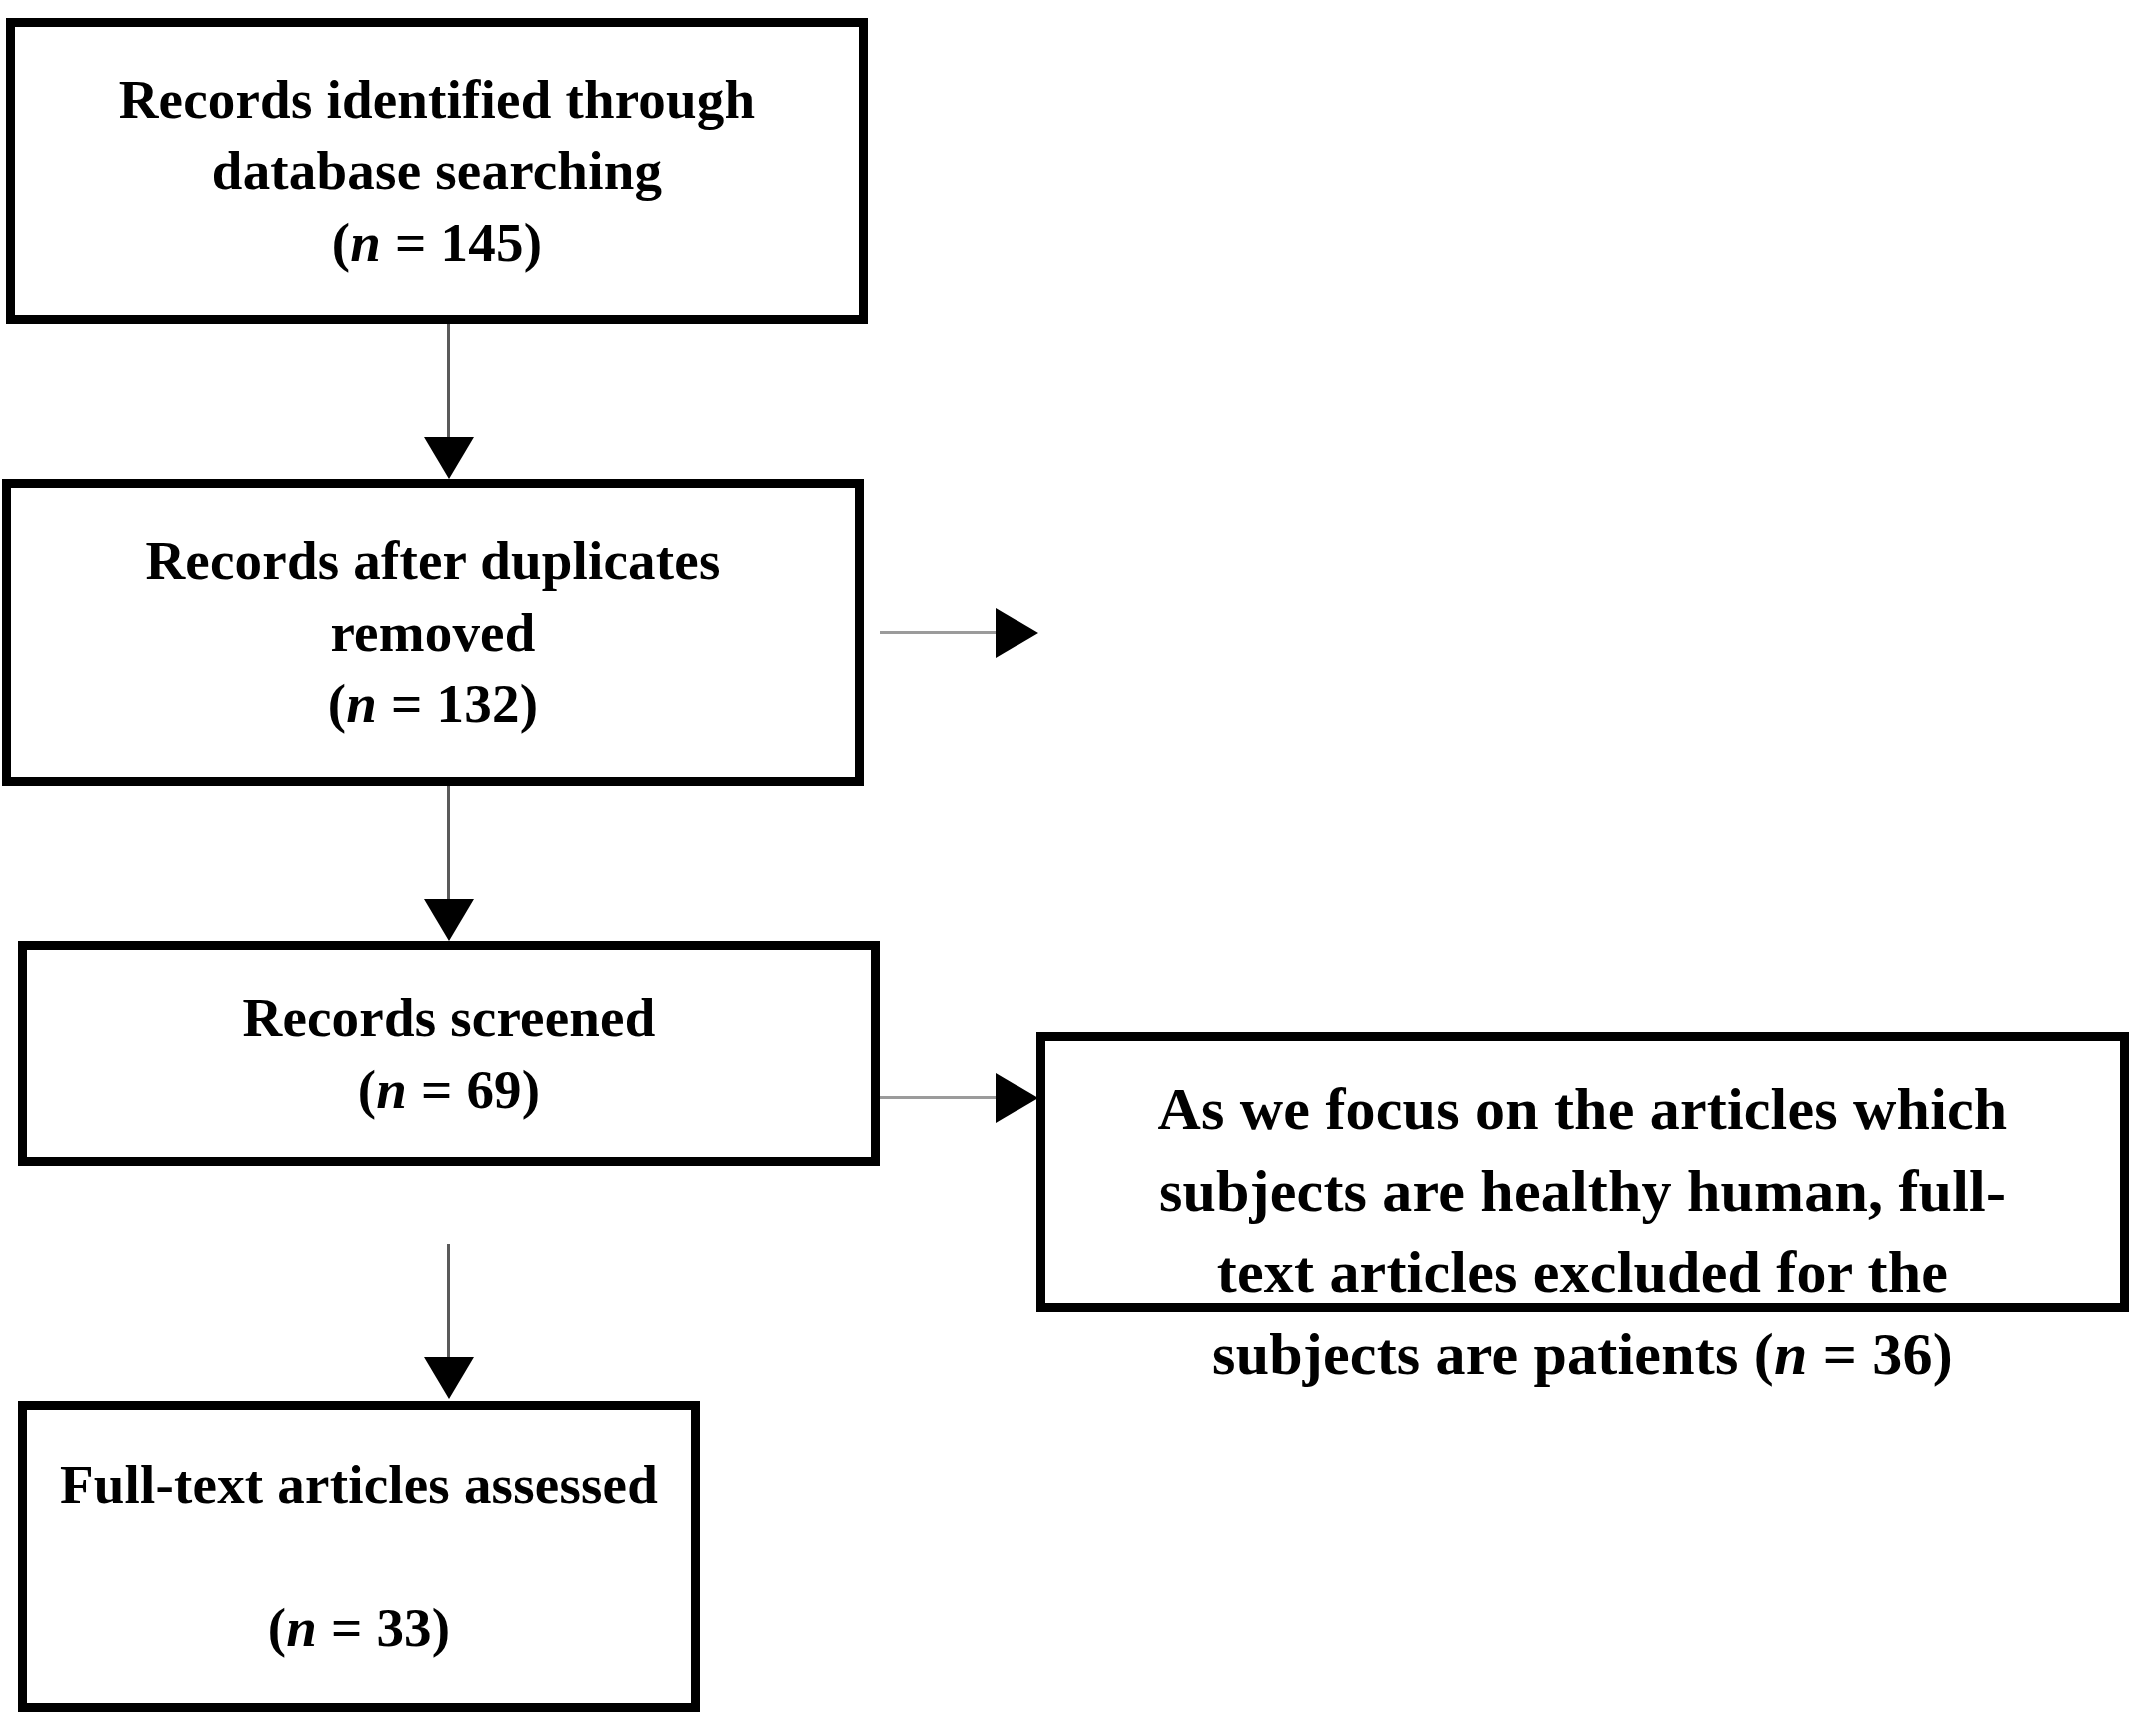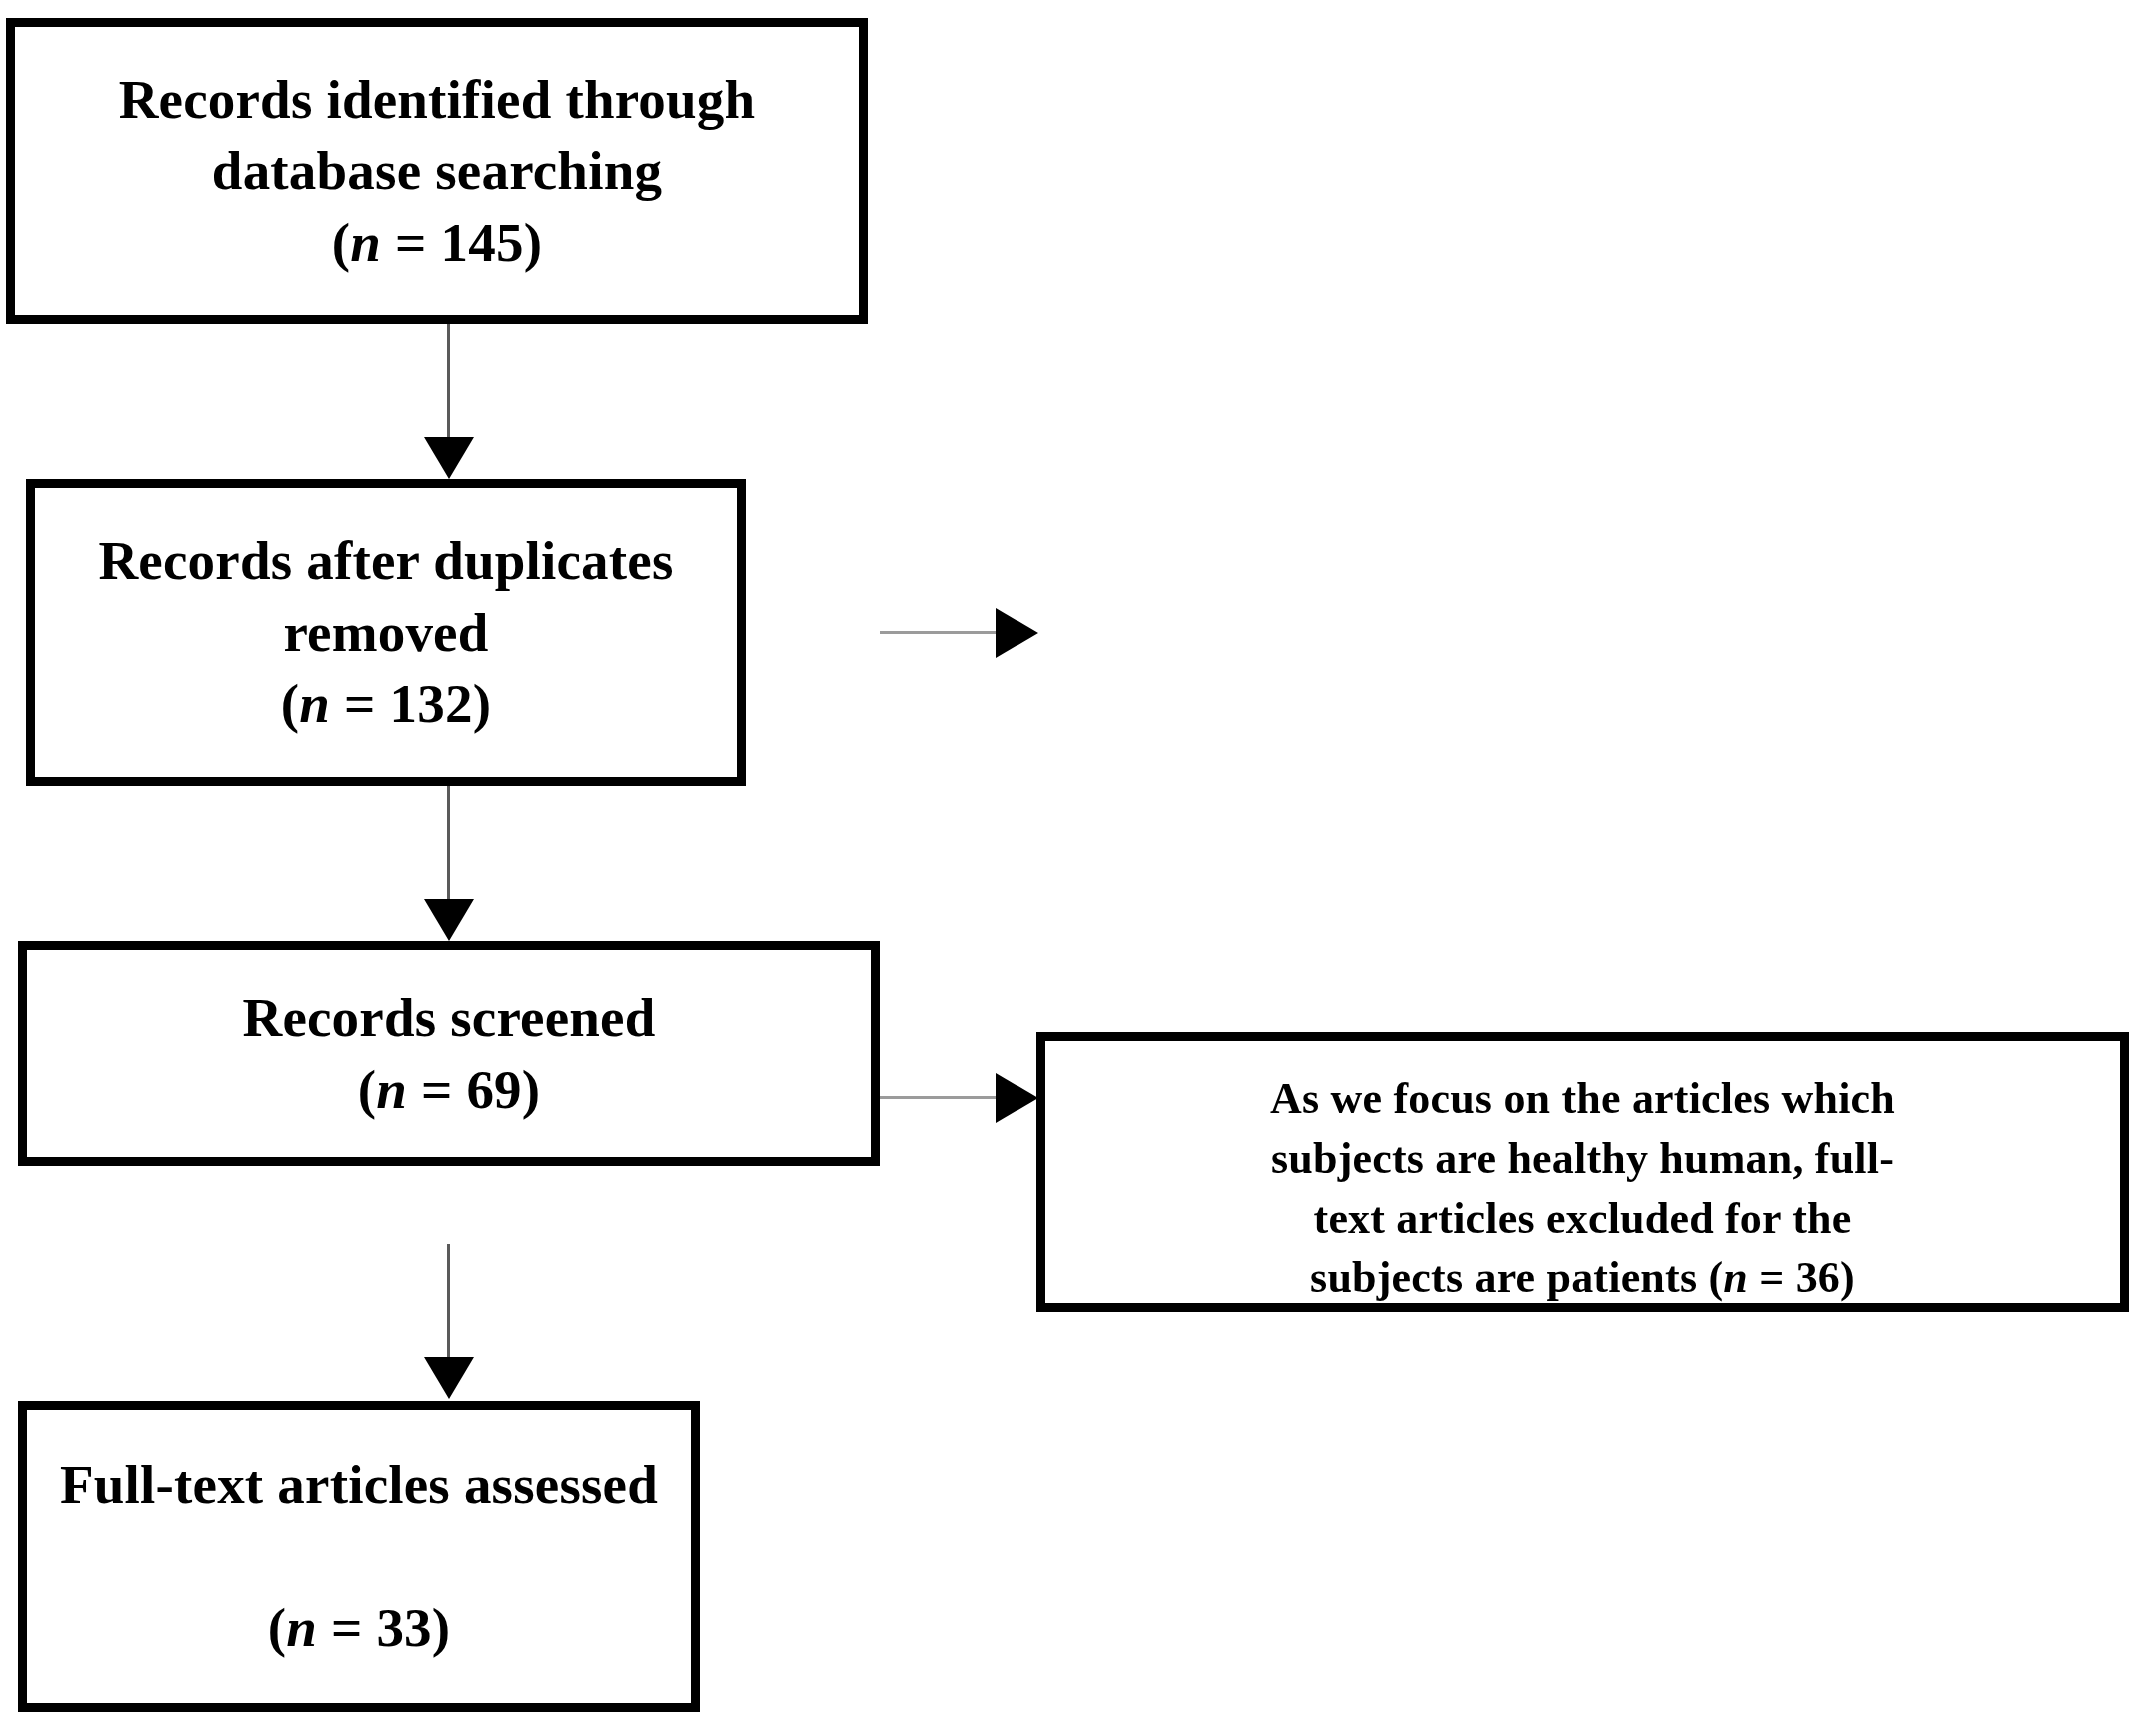--- a/index.html
+++ b/index.html
@@ -29,35 +29,35 @@
   .node .txt {
     font-weight: bold;
     color: #000000;
     line-height: 1.30;
     letter-spacing: 0.2px;
   }
   .node .txt .ital { font-style: italic; }
 
   
   #box-identified  { left: 6px;  top: 18px;   width: 862px;  height: 306px; }
-  #box-duplicates  { left: 26px;  top: 479px;  width: 720px;  height: 307px; }
+  #box-duplicates  { left: 2px;  top: 479px;  width: 862px;  height: 307px; }
   #box-screened    { left: 18px;  top: 941px;  width: 862px;  height: 225px; }
   #box-fulltext    { left: 18px;  top: 1401px; width: 682px;  height: 311px; }
 
   
   #box-excluded-1  { left: 1036px; top: 440px;  width: 1093px; height: 390px; }
   #box-excluded-2  { left: 1036px; top: 1032px; width: 1093px; height: 280px; }
 
   #box-identified .txt,
   #box-duplicates .txt,
   #box-screened   .txt,
   #box-fulltext   .txt { font-size: 55px; }
 
   #box-excluded-1 .txt { font-size: 54px; line-height: 1.42; padding: 0 26px; }
-  #box-excluded-2 .txt { font-size: 44px; line-height: 1.36; padding: 0 30px; }
+  #box-excluded-2 .txt { font-size: 60px; line-height: 1.36; padding: 0 30px; }
 
   #box-excluded-2 { align-items: flex-start; padding-top: 28px; }
 
   
   .conn {
     position: absolute;
   }
   .vline {
     position: absolute;
     width: 3px;

